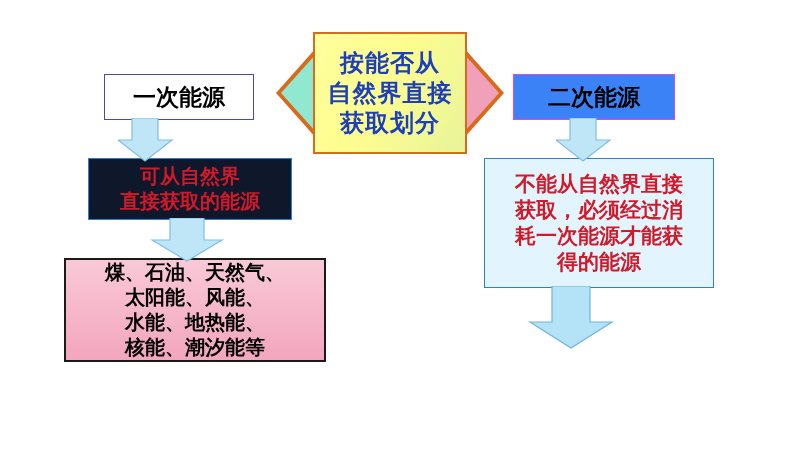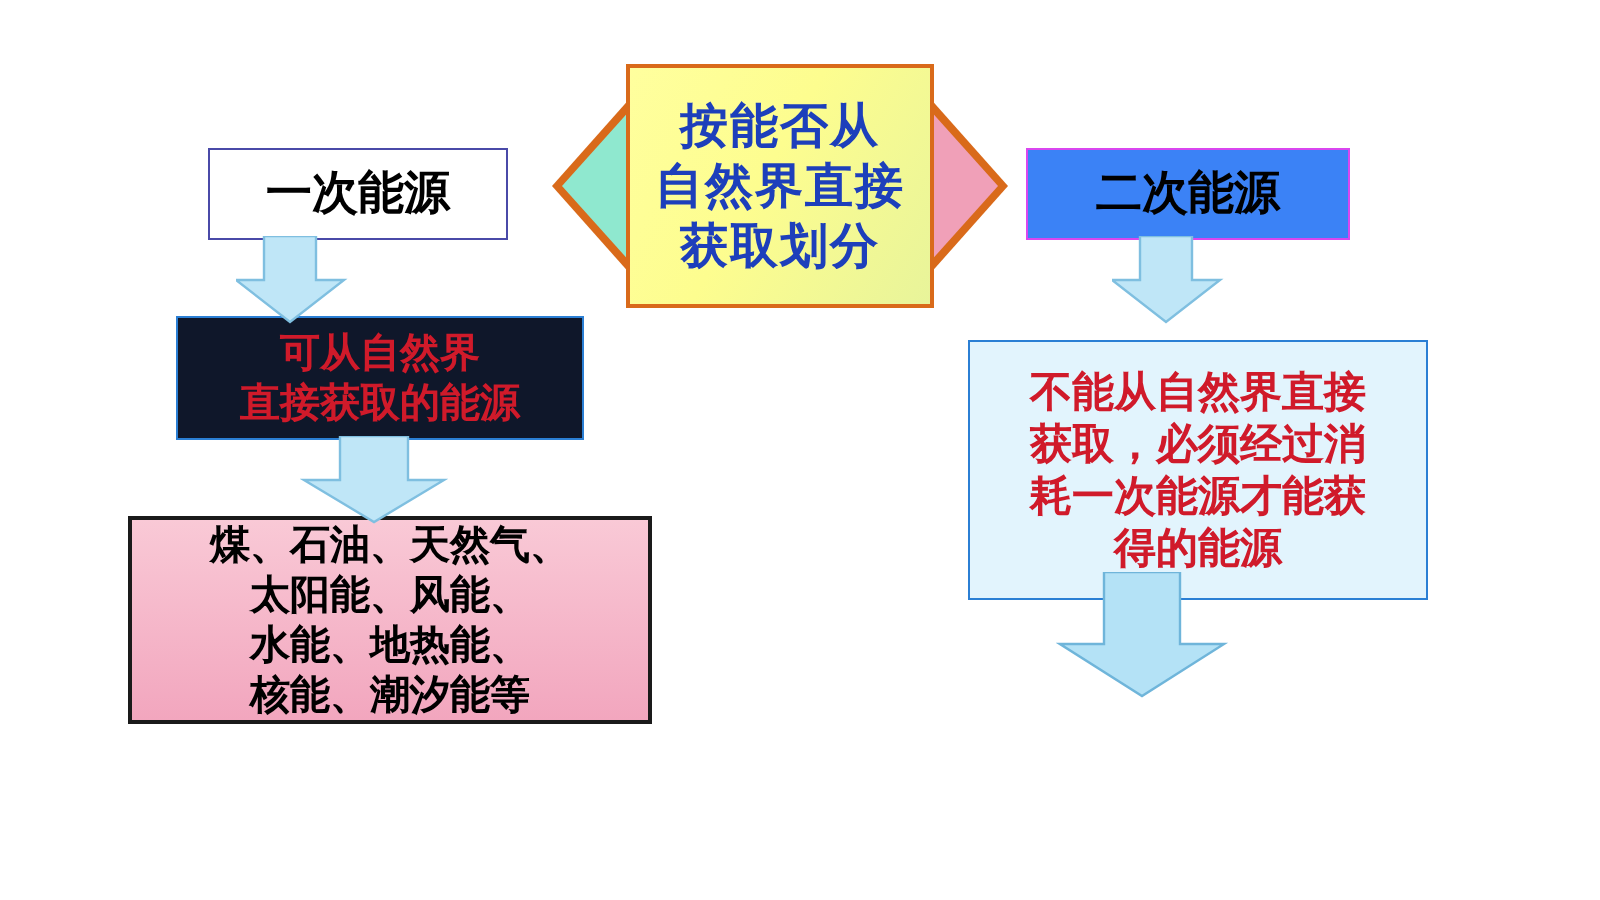--- a/index.html
+++ b/index.html
@@ -125,21 +125,20 @@
   }
   .def-right {
     left: 484px;
     top: 158px;
     width: 230px;
     height: 130px;
     border: 1px solid #2b7fd4;
     background: #e2f4fd;
     color: #d01a2a;
     font-size: 21px;
-    margin-top: 12px;
   }
 
   
   .result-left {
     left: 64px;
     top: 258px;
     width: 262px;
     height: 104px;
     border: 2px solid #1a1a1a;
     background: linear-gradient(180deg, #f9c9d6 0%, #f2a6be 100%);

